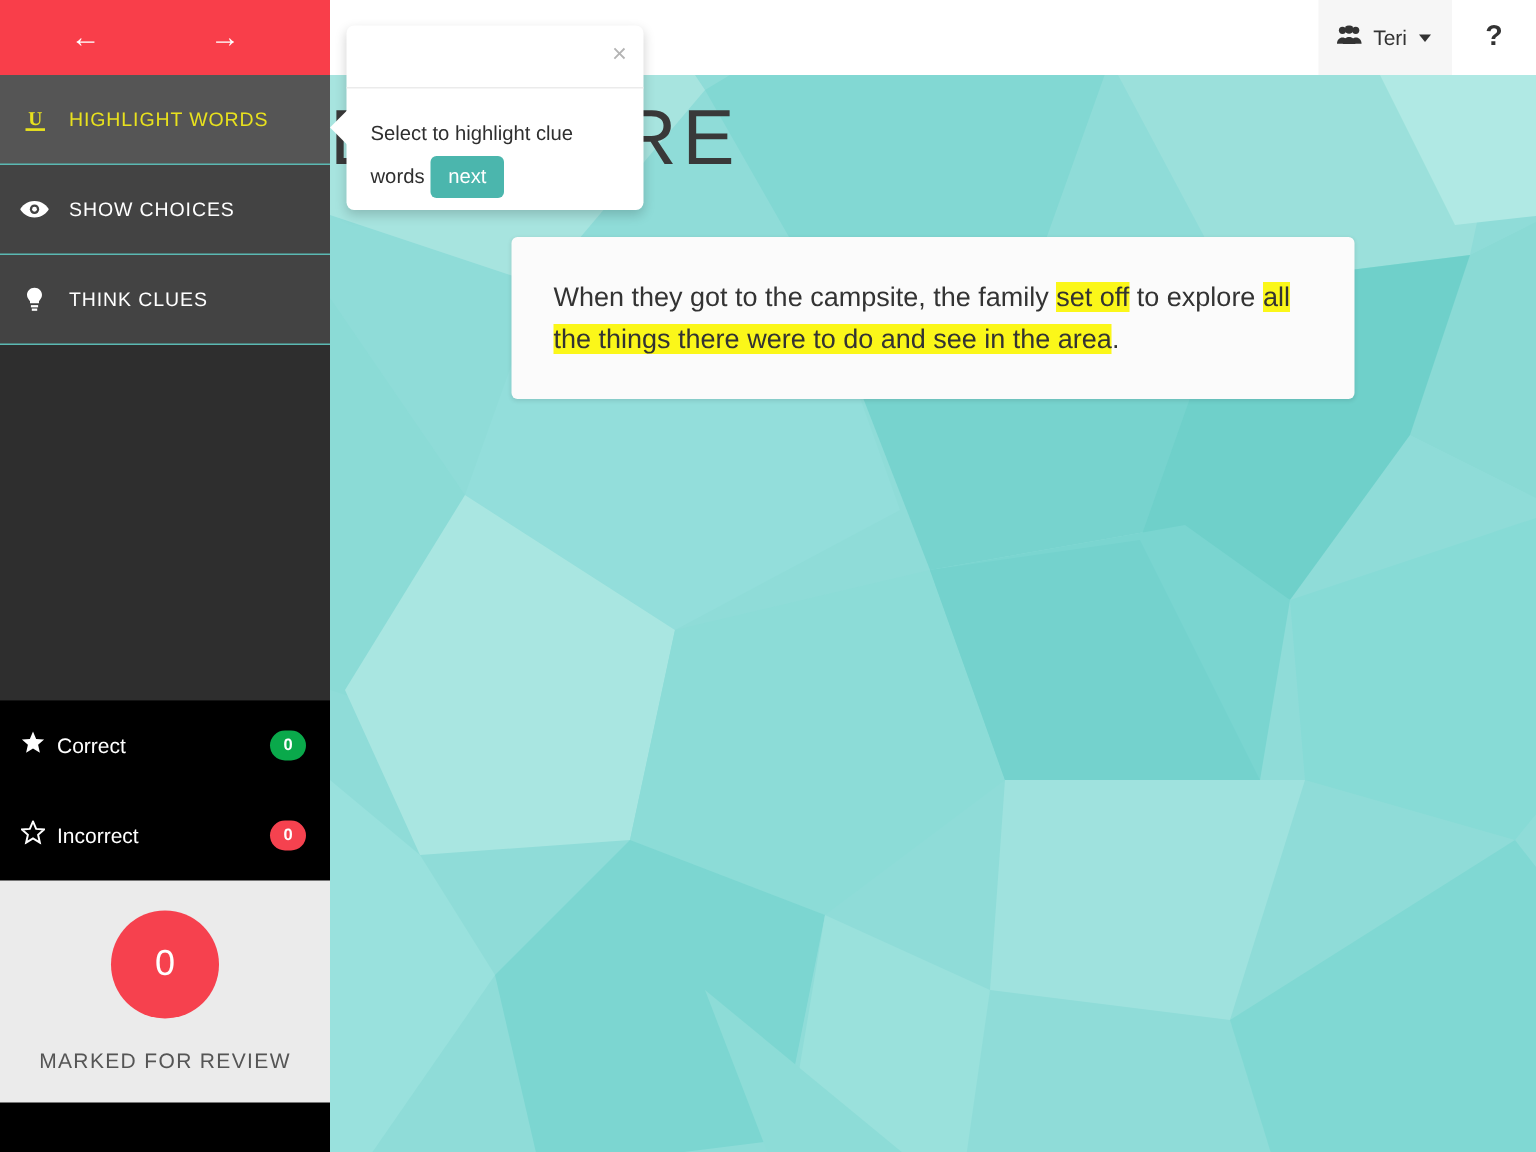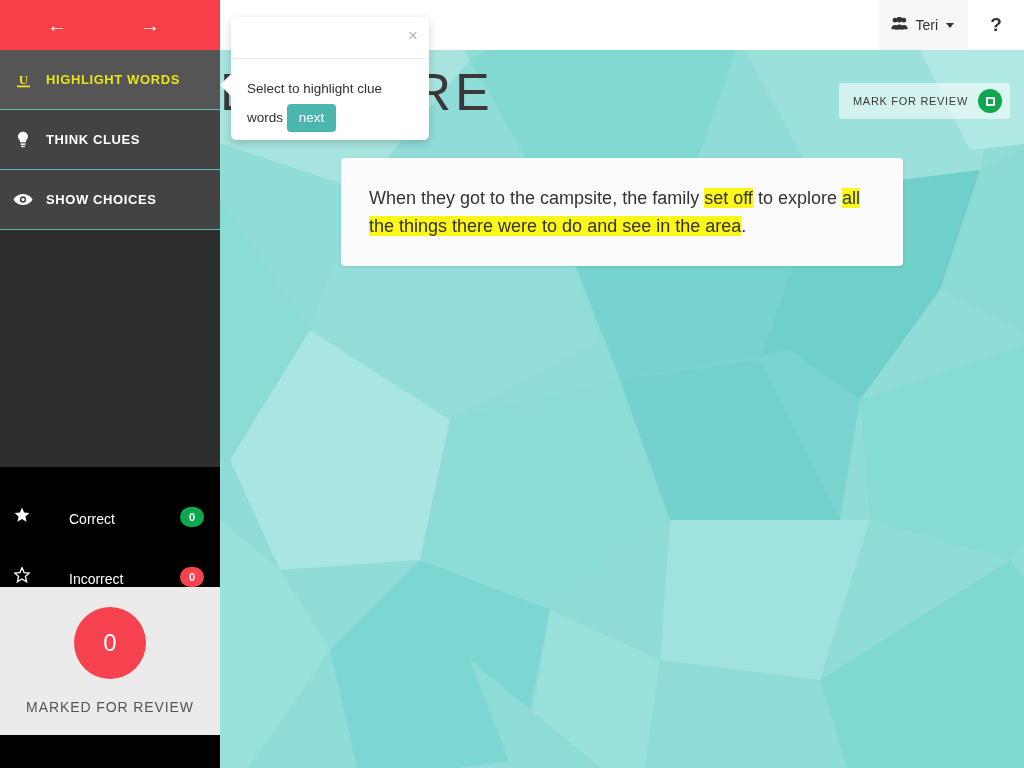--- a/index.html
+++ b/index.html
@@ -107,36 +107,35 @@
     width: 46px;
     display: flex; align-items: center; justify-content: center;
     color: #ffffff;
     flex: none;
   }
   .tool-item.active .tool-icon { color: #e8e11e; }
   .tool-label {
     font-size: 13px;
     letter-spacing: 0.6px;
     color: #ffffff;
-    font-weight: bold;
+    font-weight: normal;
   }
   .tool-item.active .tool-label { color: #e8e11e; }
 
   .tool-filler {
     height: 237px;
     background: #2e2e2e;
   }
 
   .score-block { background: #000000; }
   .score-row {
     height: 60px;
-    display: flex; align-items: flex-end;
+    display: flex; align-items: center;
     padding: 0 16px 0 14px;
     color: #ffffff;
-    gap: 31px;
   }
   .score-row .sicon { width: 24px; font-size: 16px; flex: none; }
   .score-row .slabel { font-size: 14px; flex: 1; }
   .badge {
     min-width: 24px; height: 20px;
     border-radius: 10px;
     display: flex; align-items: center; justify-content: center;
     font-size: 11px; font-weight: bold;
     color: #ffffff;
     padding: 0 7px;
@@ -328,26 +327,20 @@
       <span>Teri</span>
       <span class="caret"></span>
     </div>
     <div class="help-btn">
       <span>?</span>
     </div>
   </div>
 
   <div class="page-title">EXPLORE</div>
 
-  <div class="mark-review">
-    <span class="mr-label">MARK FOR REVIEW</span>
-    <span class="mr-icon">
-        <i></i>
-      </span>
-  </div>
 
   <div class="passage-card">
     <div class="passage-text">
       <span>When they got to the campsite, the family </span><span class="hl">set off</span><span> to explore </span><span class="hl">all the things there were to do and see in the area</span><span>.</span>
     </div>
   </div>
 
   <div class="sidebar">
 
     <div class="nav-header">
@@ -362,44 +355,44 @@
     <div class="tools">
 
       <div class="tool-item active">
         <span class="tool-icon">
           <svg width="17" height="18" viewBox="0 0 17 18" aria-hidden="true">
             <text x="8.5" y="12.5" font-family="Liberation Serif, serif" font-size="13" font-weight="bold" fill="currentColor" text-anchor="middle">U</text>
             <rect x="2" y="14.5" width="13" height="1.8" fill="currentColor"></rect>
           </svg>
         </span>
         <span class="tool-label">HIGHLIGHT WORDS</span>
+      </div>
+
+      <div class="tool-item">
+        <span class="tool-icon">
+          <svg width="20" height="13" viewBox="0 0 20 13" aria-hidden="true">
+            <path d="M10 1C5 1 1.4 4.4 0.5 6.5 1.4 8.6 5 12 10 12s8.6-3.4 9.5-5.5C18.6 4.4 15 1 10 1z" fill="currentColor"></path>
+            <ellipse cx="10" cy="6.5" rx="3.1" ry="3.2" fill="#434343"></ellipse>
+            <circle cx="10" cy="6.5" r="1.6" fill="currentColor"></circle>
+          </svg>
+        </span>
+        <span class="tool-label">SHOW CHOICES</span>
       </div>
 
       <div class="tool-item">
         <span class="tool-icon">
           <svg width="14" height="18" viewBox="0 0 14 18" aria-hidden="true">
             <path d="M7 0.8C4 0.8 2 3 2 5.6c0 2 1.3 3 2 4.2v1.4h6V9.8c0.7-1.2 2-2.2 2-4.2C12 3 10 0.8 7 0.8z" fill="currentColor"></path>
             <rect x="4.6" y="12.4" width="4.8" height="1.5" fill="currentColor"></rect>
             <rect x="5.2" y="14.7" width="3.6" height="1.5" fill="currentColor"></rect>
           </svg>
         </span>
         <span class="tool-label">THINK CLUES</span>
       </div>
 
-      <div class="tool-item">
-        <span class="tool-icon">
-          <svg width="20" height="13" viewBox="0 0 20 13" aria-hidden="true">
-            <path d="M10 1C5 1 1.4 4.4 0.5 6.5 1.4 8.6 5 12 10 12s8.6-3.4 9.5-5.5C18.6 4.4 15 1 10 1z" fill="currentColor"></path>
-            <ellipse cx="10" cy="6.5" rx="3.1" ry="3.2" fill="#434343"></ellipse>
-            <circle cx="10" cy="6.5" r="1.6" fill="currentColor"></circle>
-          </svg>
-        </span>
-        <span class="tool-label">SHOW CHOICES</span>
-      </div>
-
       <div class="tool-filler"></div>
     </div>
 
     <div class="score-block">
       <div class="score-row">
         <span class="sicon">
           <svg width="16" height="16" viewBox="0 0 16 16" aria-hidden="true">
             <polygon points="8,0.6 10.1,5.6 15.4,6 11.4,9.5 12.6,14.8 8,12 3.4,14.8 4.6,9.5 0.6,6 5.9,5.6" fill="#ffffff"></polygon>
           </svg>
         </span>

